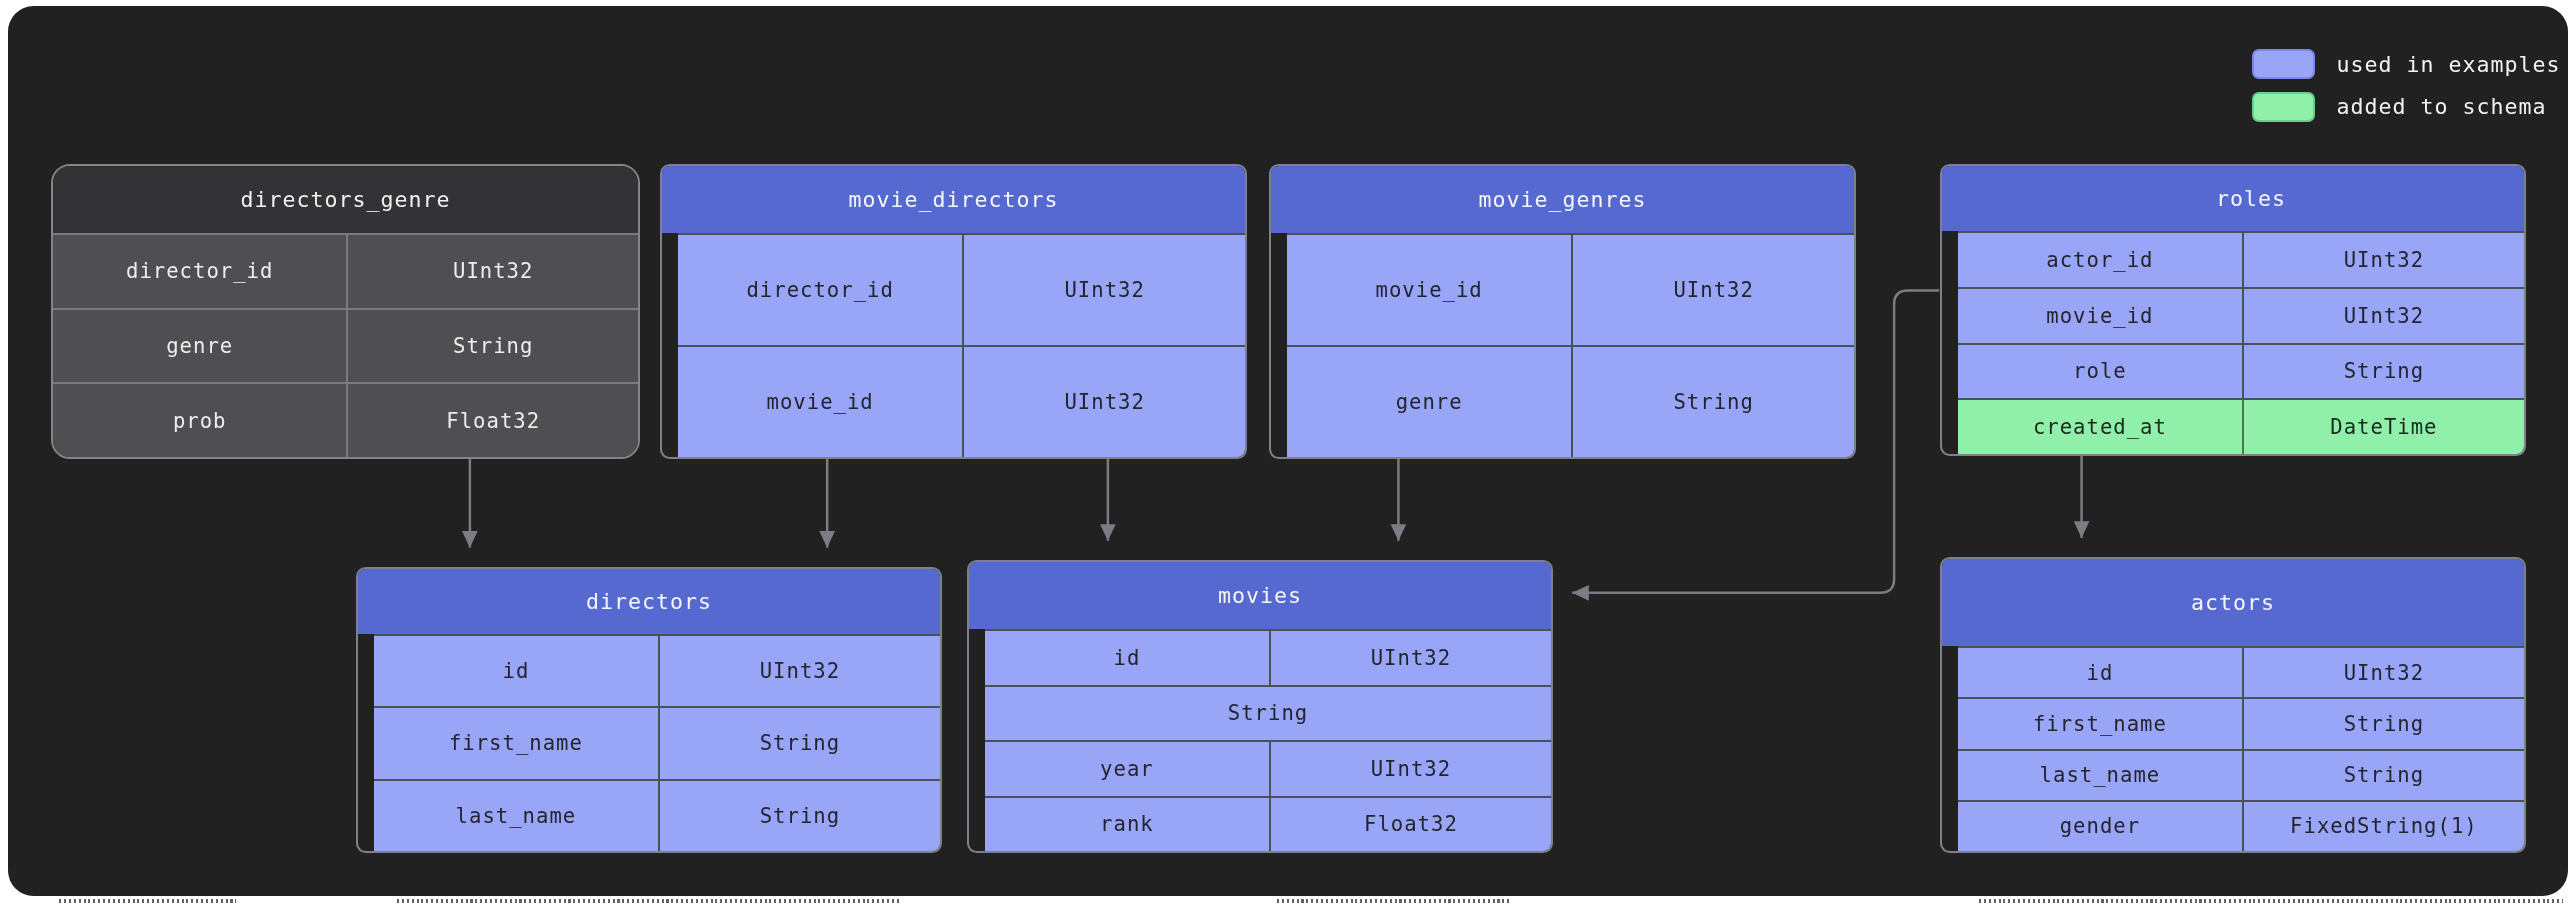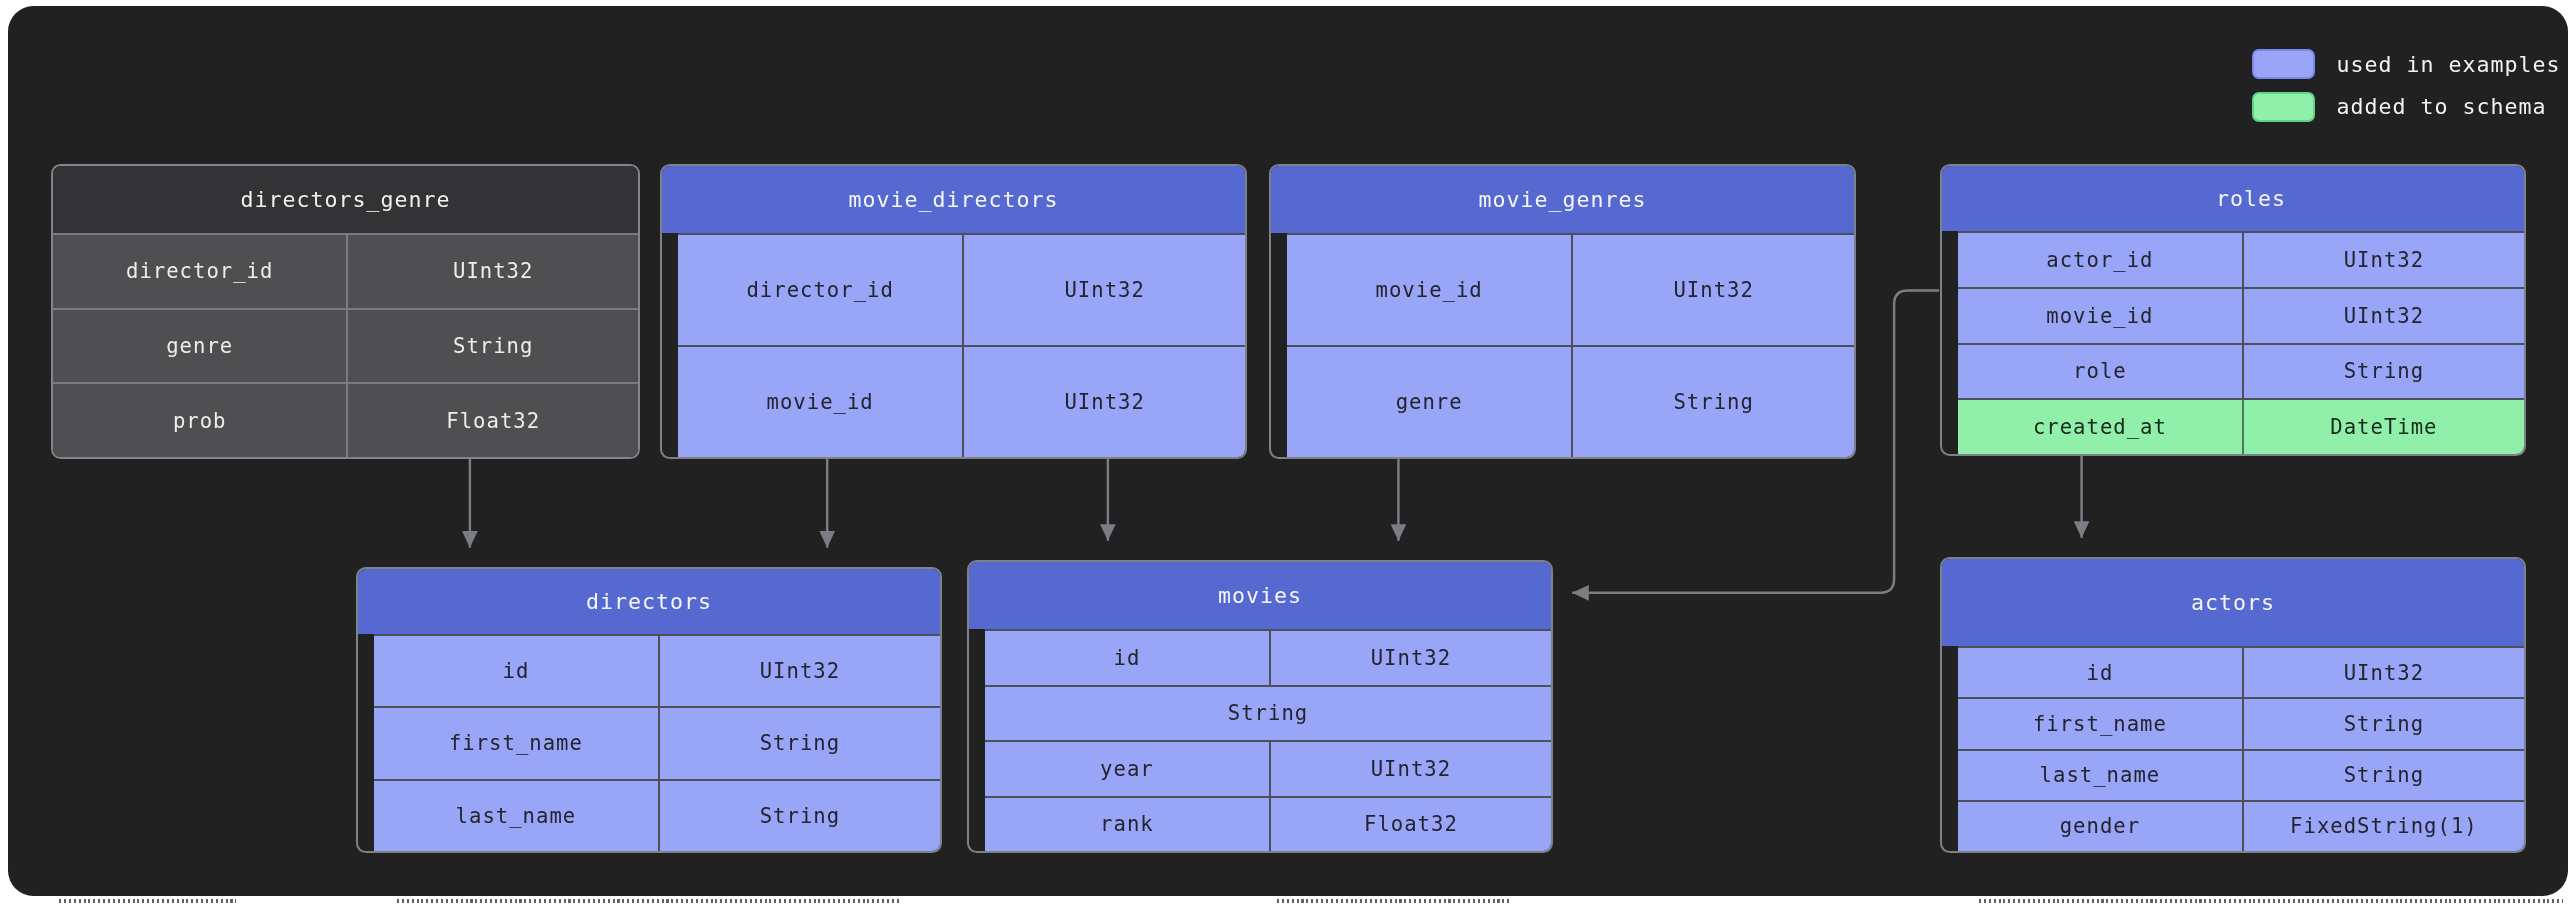--- a/index.html
+++ b/index.html
@@ -85,21 +85,21 @@
     <span class="legend-swatch" id="legend-swatch-1" style="background: rgb(144, 239, 168); border: 2px solid rgb(98, 209, 137);"></span>
     <span class="legend-label">added to schema</span>
   </div>
 </div>
 
 <div class="edge-noise" style="left:59px;width:177px"></div>
 <div class="edge-noise" style="left:397px;width:505px"></div>
 <div class="edge-noise" style="left:1277px;width:232px"></div>
 <div class="edge-noise" style="left:1979px;width:584px"></div>
 
-<div class="tbl gray" style="left: 51px; top: 164px; width: 589px; height: 295px;">
+<div class="tbl gray" style="left: 51px; top: 164px; width: 589px; height: 295px; border-radius: 19px;">
     <div class="tbl-header" style="height: 67px;">directors_genre</div>
     <div class="tbl-row">
       <div class="cell field">director_id</div>
       <div class="cell type">UInt32</div>
     </div>
     <div class="tbl-row">
       <div class="cell field">genre</div>
       <div class="cell type">String</div>
     </div>
     <div class="tbl-row">

